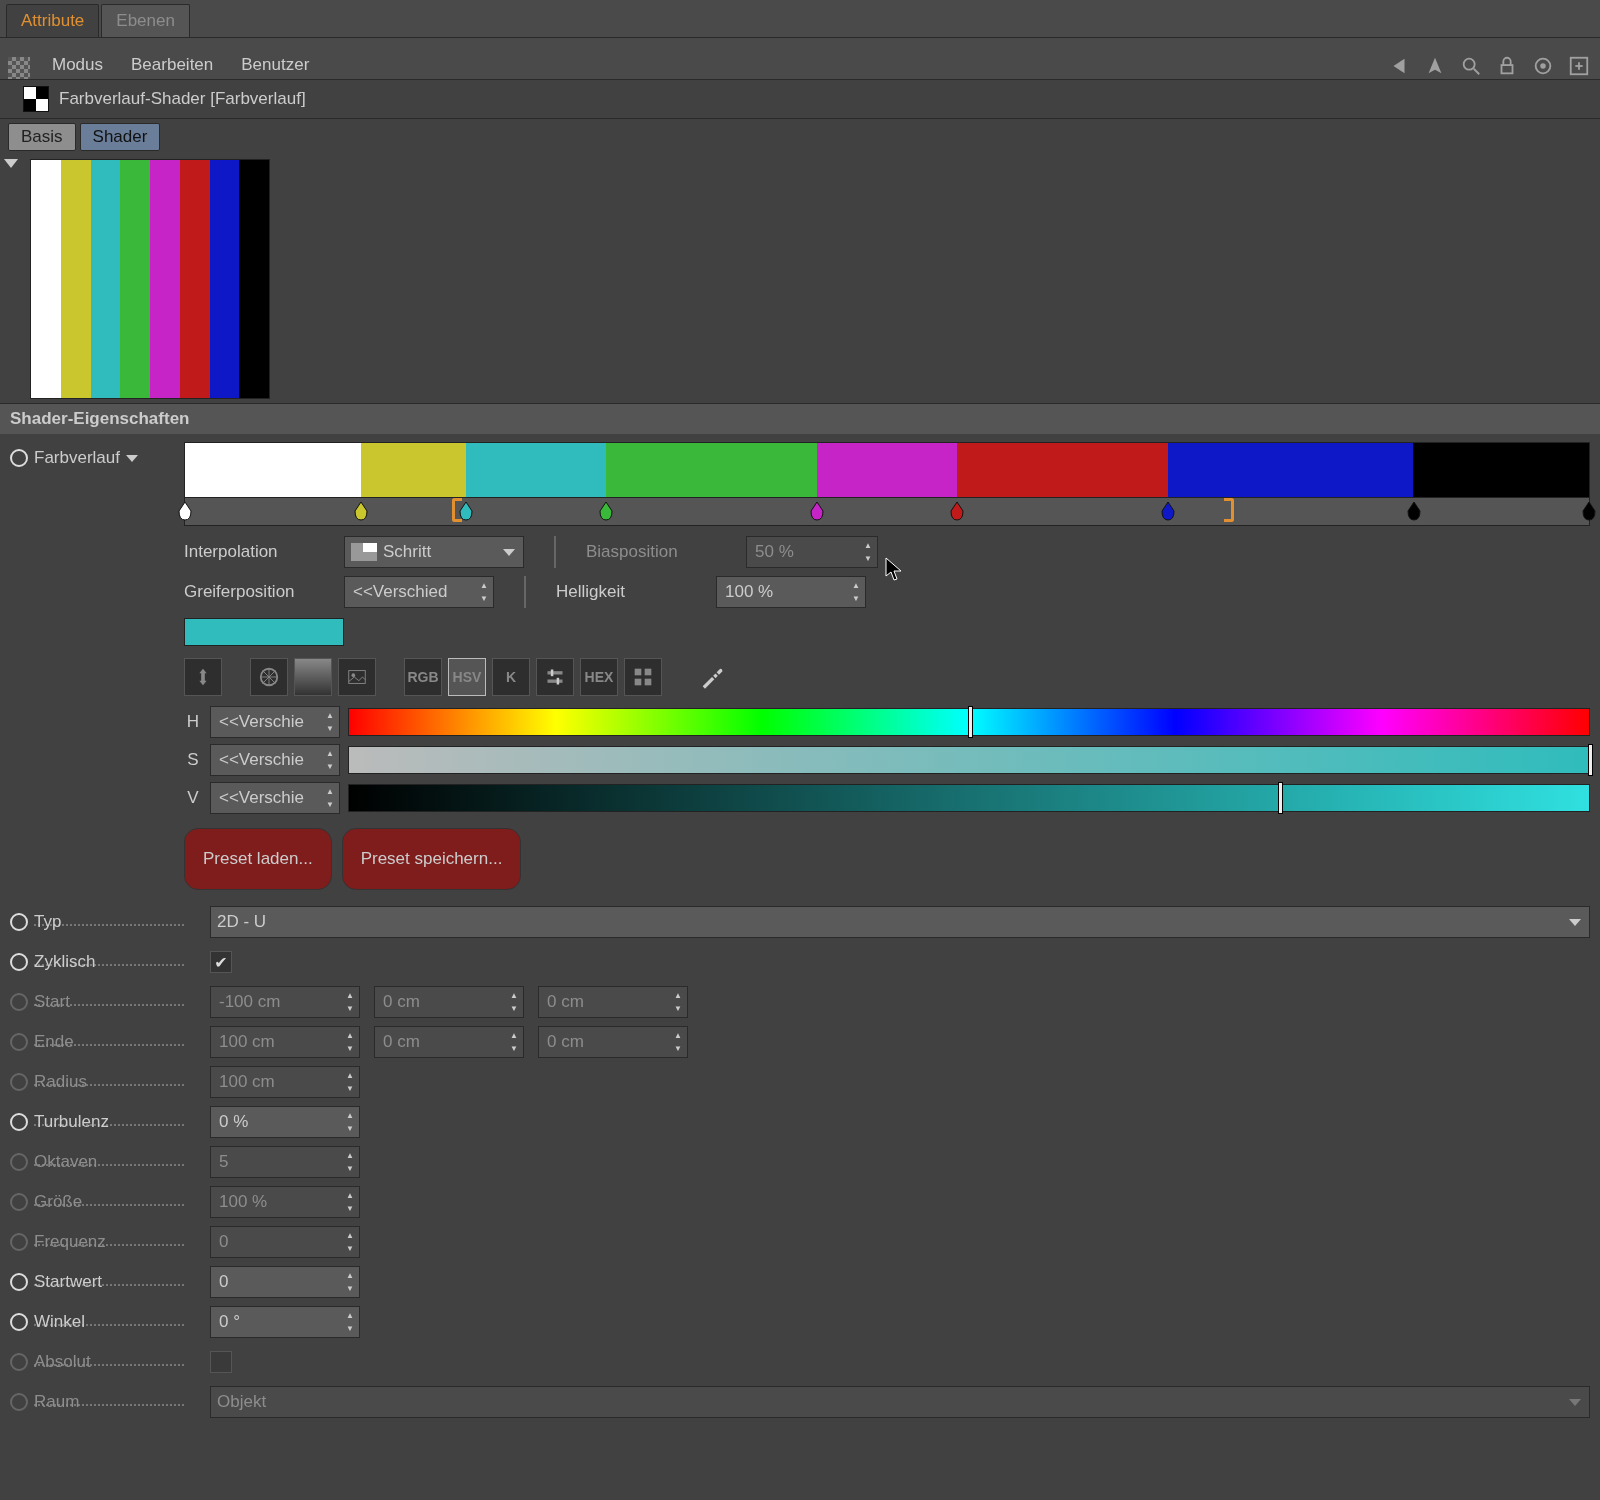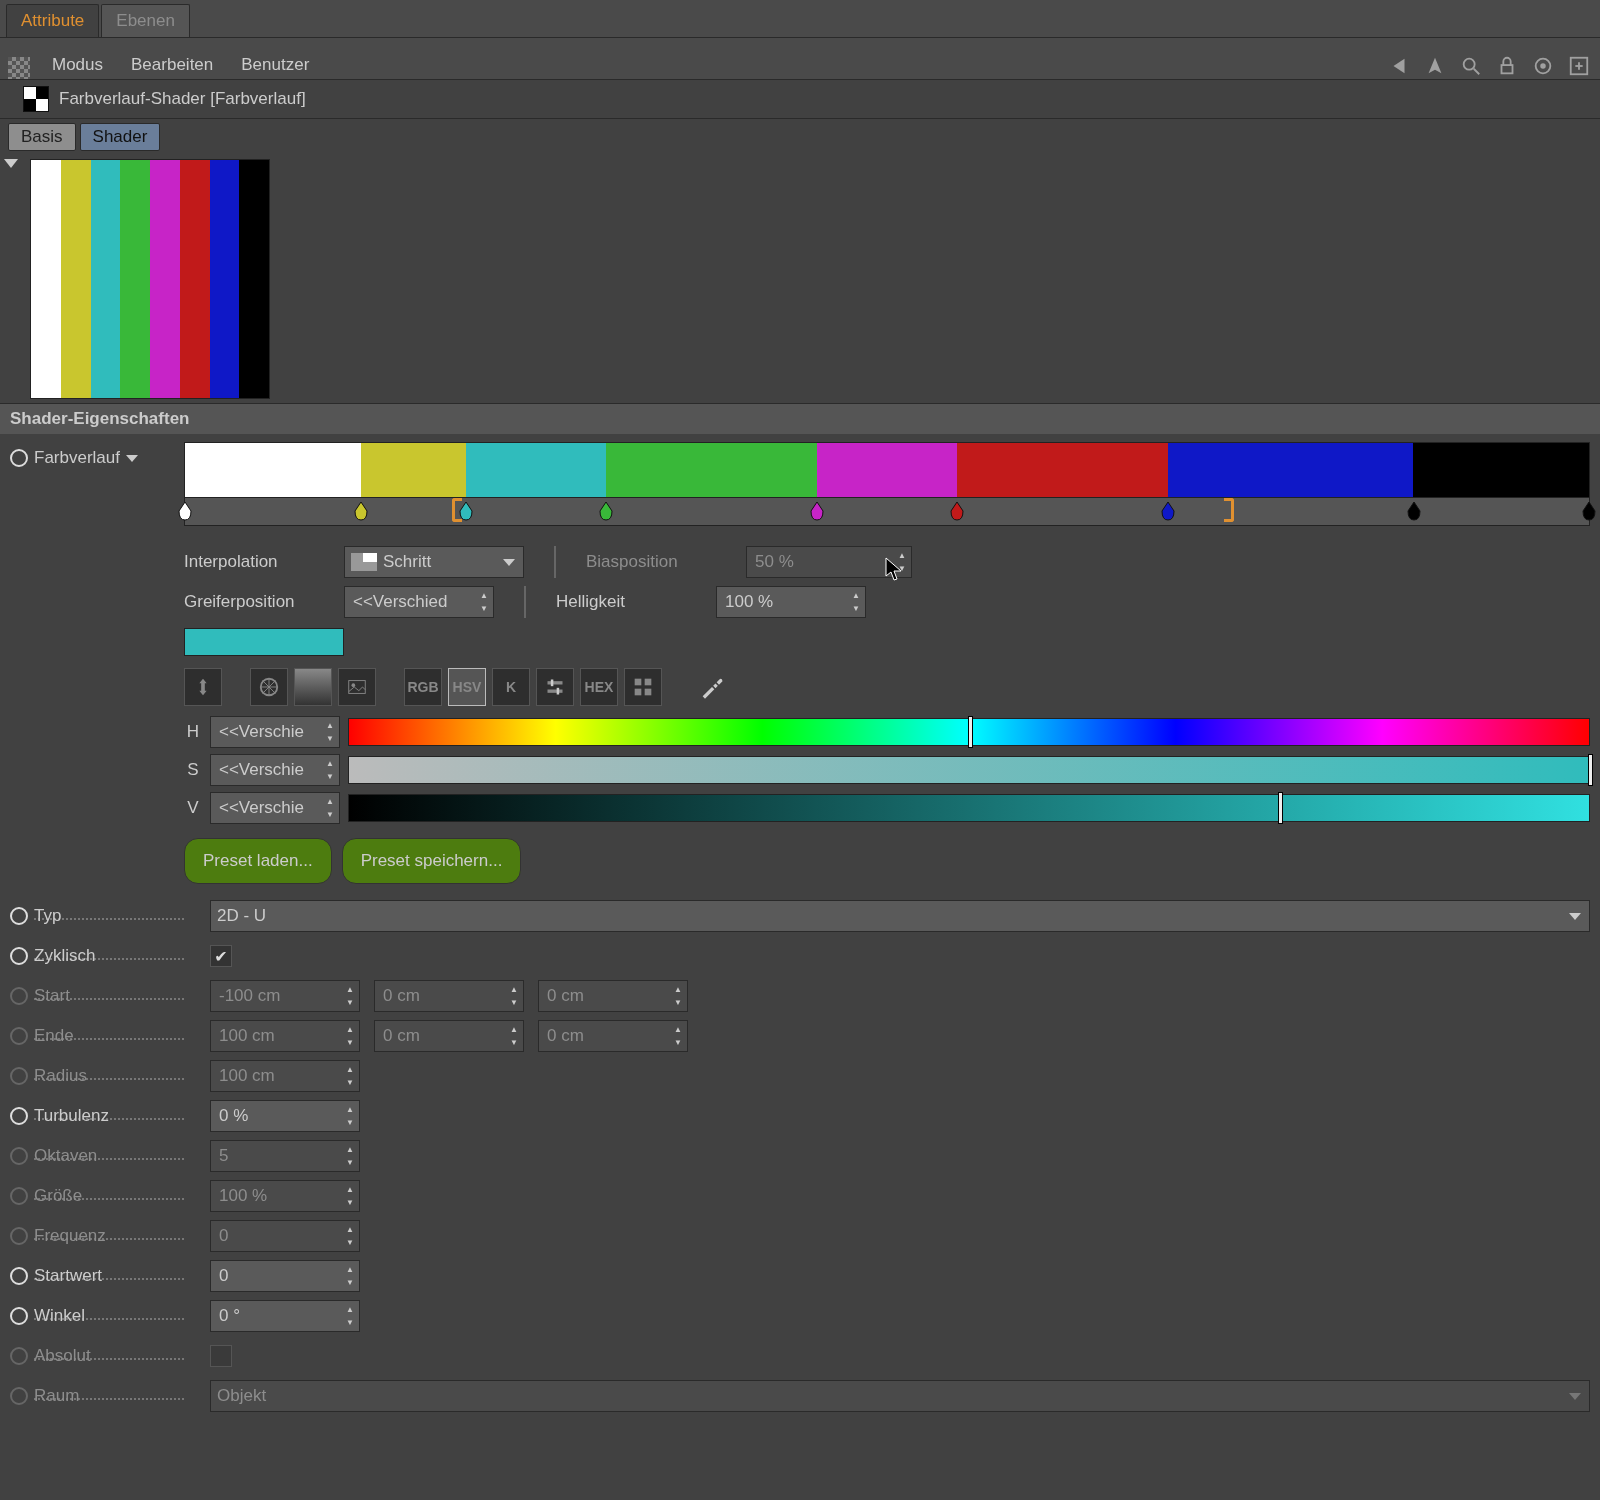--- a/index.html
+++ b/index.html
@@ -99,21 +99,21 @@
   .eyedrop{width:28px;height:28px;margin-left:8px;}
 
   
   .hsv-row{display:flex;align-items:center;margin-bottom:6px;gap:8px;}
   .hsv-row .ch{width:18px;text-align:center;color:var(--text);}
   .hsv-row .chfield{width:130px;}
   .hsv-row .slider{flex:1;height:28px;position:relative;border:1px solid #222;}
   .slider .marker{position:absolute;top:-2px;bottom:-2px;width:3px;background:#eee;outline:1px solid #000;}
 
   .preset-row{display:flex;gap:10px;margin-top:8px;}
-  .pillbtn{background:#4d7c0f;border:1px solid #333;border-radius:14px;padding:12px 18px;color:var(--text);}
+  .pillbtn{background:#7f1d1d;border:1px solid #333;border-radius:14px;padding:20px 18px;color:var(--text);}
 
   
   .param-row{display:flex;align-items:center;min-height:40px;}
   .param-row .lblwrap{width:200px;}
   .numfield{width:150px;margin-right:14px;}
   .check{width:22px;height:22px;background:#333;display:flex;align-items:center;justify-content:center;color:#ddd;font-size:16px;border:1px solid #555;}
 
   .cursor{position:absolute;width:18px;height:26px;pointer-events:none;}
 
 </style>
@@ -240,33 +240,33 @@
           <div class="knot" style="left: 87.5%;"><svg viewBox="0 0 16 20">
               <path d="M8 1 L14 10 Q14 19 8 19 Q2 19 2 10 Z" fill="#000000" stroke="#111"></path>
             </svg></div>
           <div class="knot" style="left: 100%;"><svg viewBox="0 0 16 20">
               <path d="M8 1 L14 10 Q14 19 8 19 Q2 19 2 10 Z" fill="#000" stroke="#111"></path>
             </svg></div>
           <div class="bracket l" style="left: 19%;"></div>
           <div class="bracket r" style="left: 74%;"></div>
         </div>
 
-      <div style="display:flex;margin-top:20px;gap:30px;">
+      <div style="display:flex;margin-top:10px;gap:30px;">
         <div class="col">
           <div class="clabel">Interpolation</div>
           <div class="dropdown" style="width:180px;">
             <div class="stepicon"></div>
             <span>Schritt</span>
             <div class="arrow"></div>
           </div>
         </div>
         <div style="width:2px;background:#666;align-self:stretch;"></div>
         <div class="col">
           <div class="clabel dim" style="color:var(--text-dim);">Biasposition</div>
-          <div class="field dim" style="width:166px;">
+          <div class="field dim" style="width:132px;">
             <span>50 %</span>
             <div class="spin">
                 <span>▲</span>
                 <span>▼</span>
               </div>
           </div>
         </div>
       </div>
 
       <div style="display:flex;margin-top:8px;gap:30px;">

